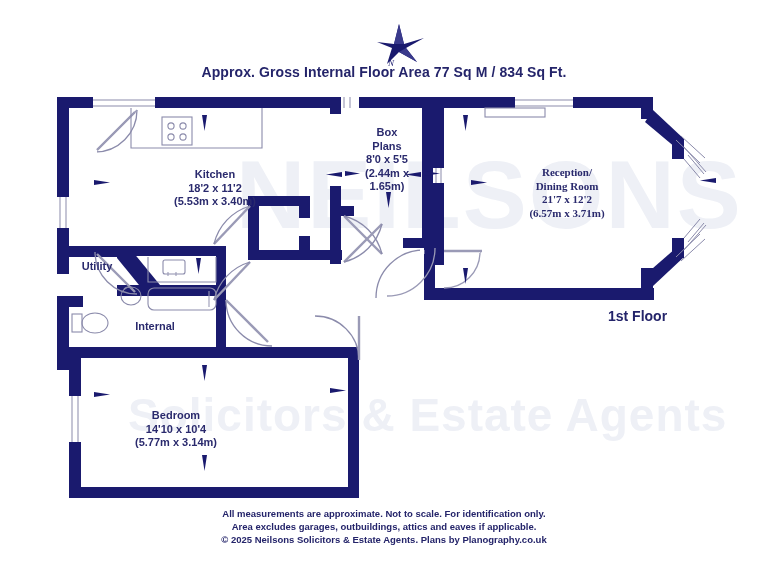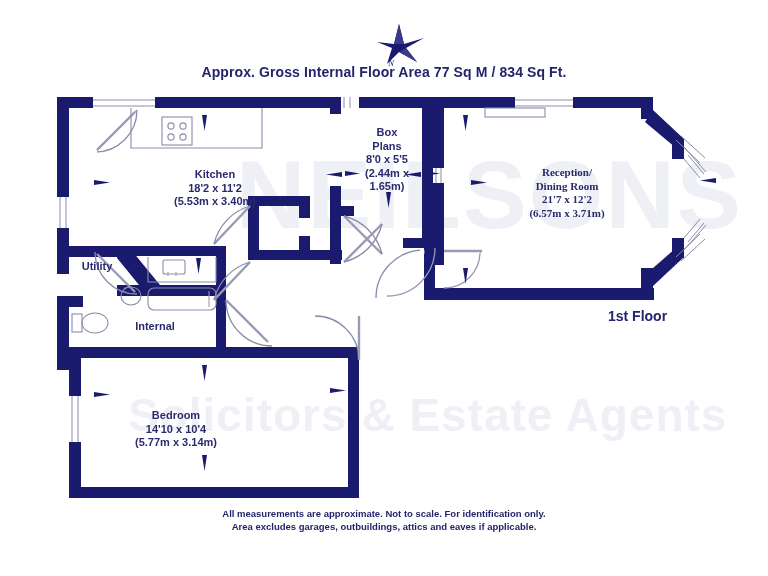--- a/index.html
+++ b/index.html
@@ -291,15 +291,16 @@
     <div class="nm">Bedroom</div>
     <div class="dim">14'10 x 10'4</div>
     <div class="dim">(5.77m x 3.14m)</div>
   </div>
 
   <div class="txt" id="floor-tag">1st Floor</div>
 
   <div class="txt" id="footer">
     <div>All measurements are approximate. Not to scale. For identification only.</div>
     <div>Area excludes garages, outbuildings, attics and eaves if applicable.</div>
+    <div>© 2025 Neilsons Solicitors &amp; Estate Agents. Plans by Planography.co.uk</div>
   </div>
 
 </div>
 
 </body></html>

